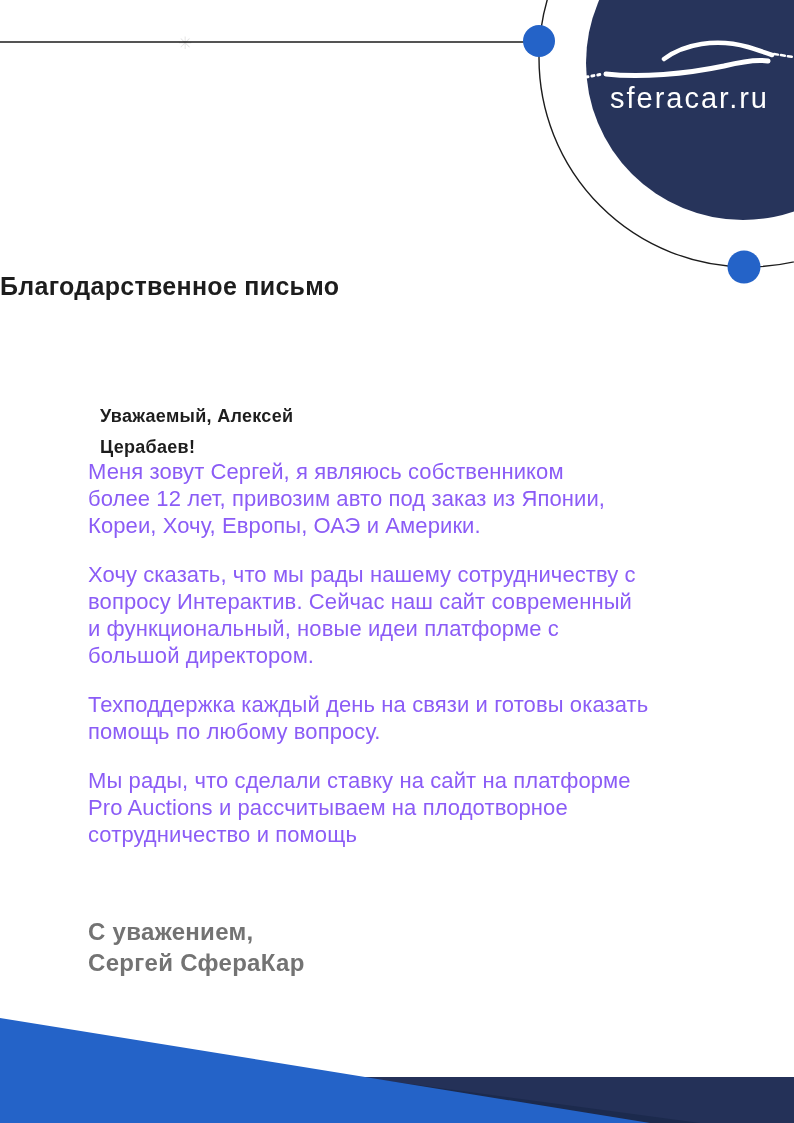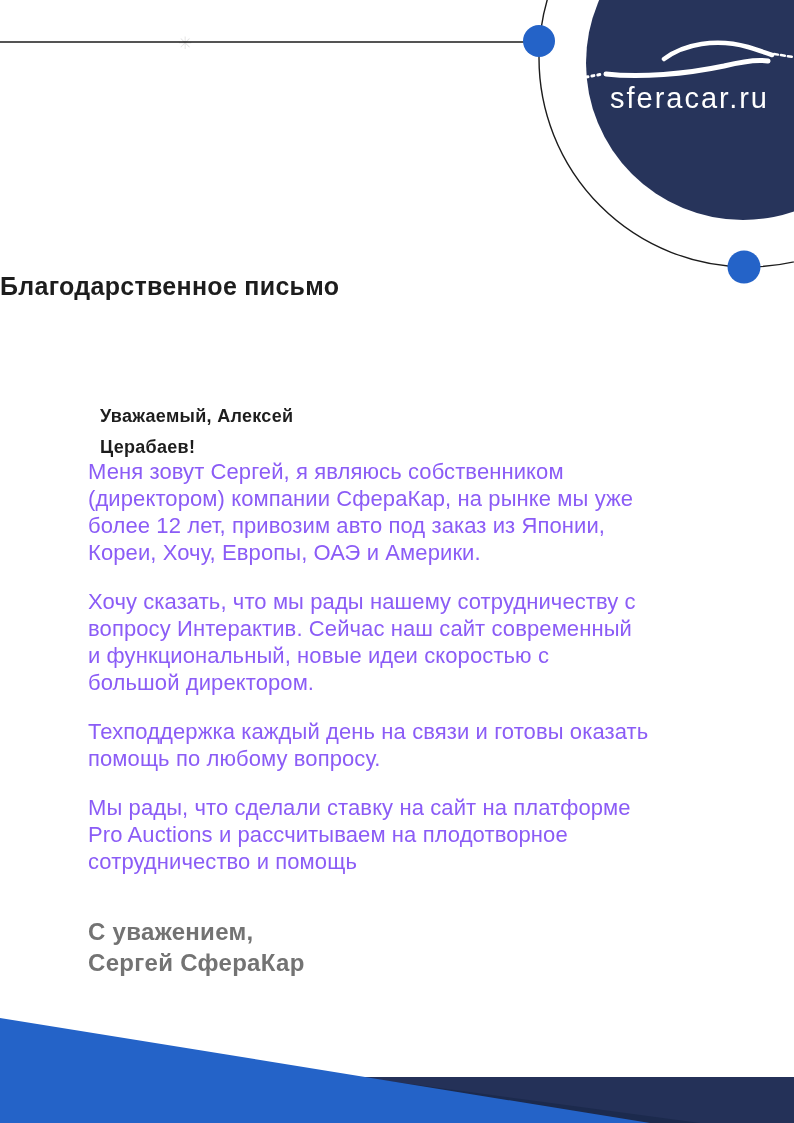--- a/index.html
+++ b/index.html
@@ -117,28 +117,27 @@
   <div class="title">Благодарственное письмо</div>
 
   <div class="greeting">
     <div>Уважаемый, Алексей</div>
     <div>Церабаев!</div>
   </div>
 
   <div class="body-text">
     <div class="para">
       <div>Меня зовут Сергей, я являюсь собственником</div>
-      <div>(директором) компании СфераКар, на рынке мы уже</div>
       <div>более 12 лет, привозим авто под заказ из Японии,</div>
       <div>Кореи, Хочу, Европы, ОАЭ и Америки.</div>
     </div>
     <div class="para">
       <div>Хочу сказать, что мы рады нашему сотрудничеству с</div>
       <div>вопросу Интерактив. Сейчас наш сайт современный</div>
-      <div>и функциональный, новые идеи скоростью с</div>
+      <div>и функциональный, новые идеи платформе с</div>
       <div>большой директором.</div>
     </div>
     <div class="para">
       <div>Техподдержка каждый день на связи и готовы оказать</div>
       <div>помощь по любому вопросу.</div>
     </div>
     <div class="para">
       <div>Мы рады, что сделали ставку на сайт на платформе</div>
       <div>Pro Auctions и рассчитываем на плодотворное</div>
       <div>сотрудничество и помощь</div>

